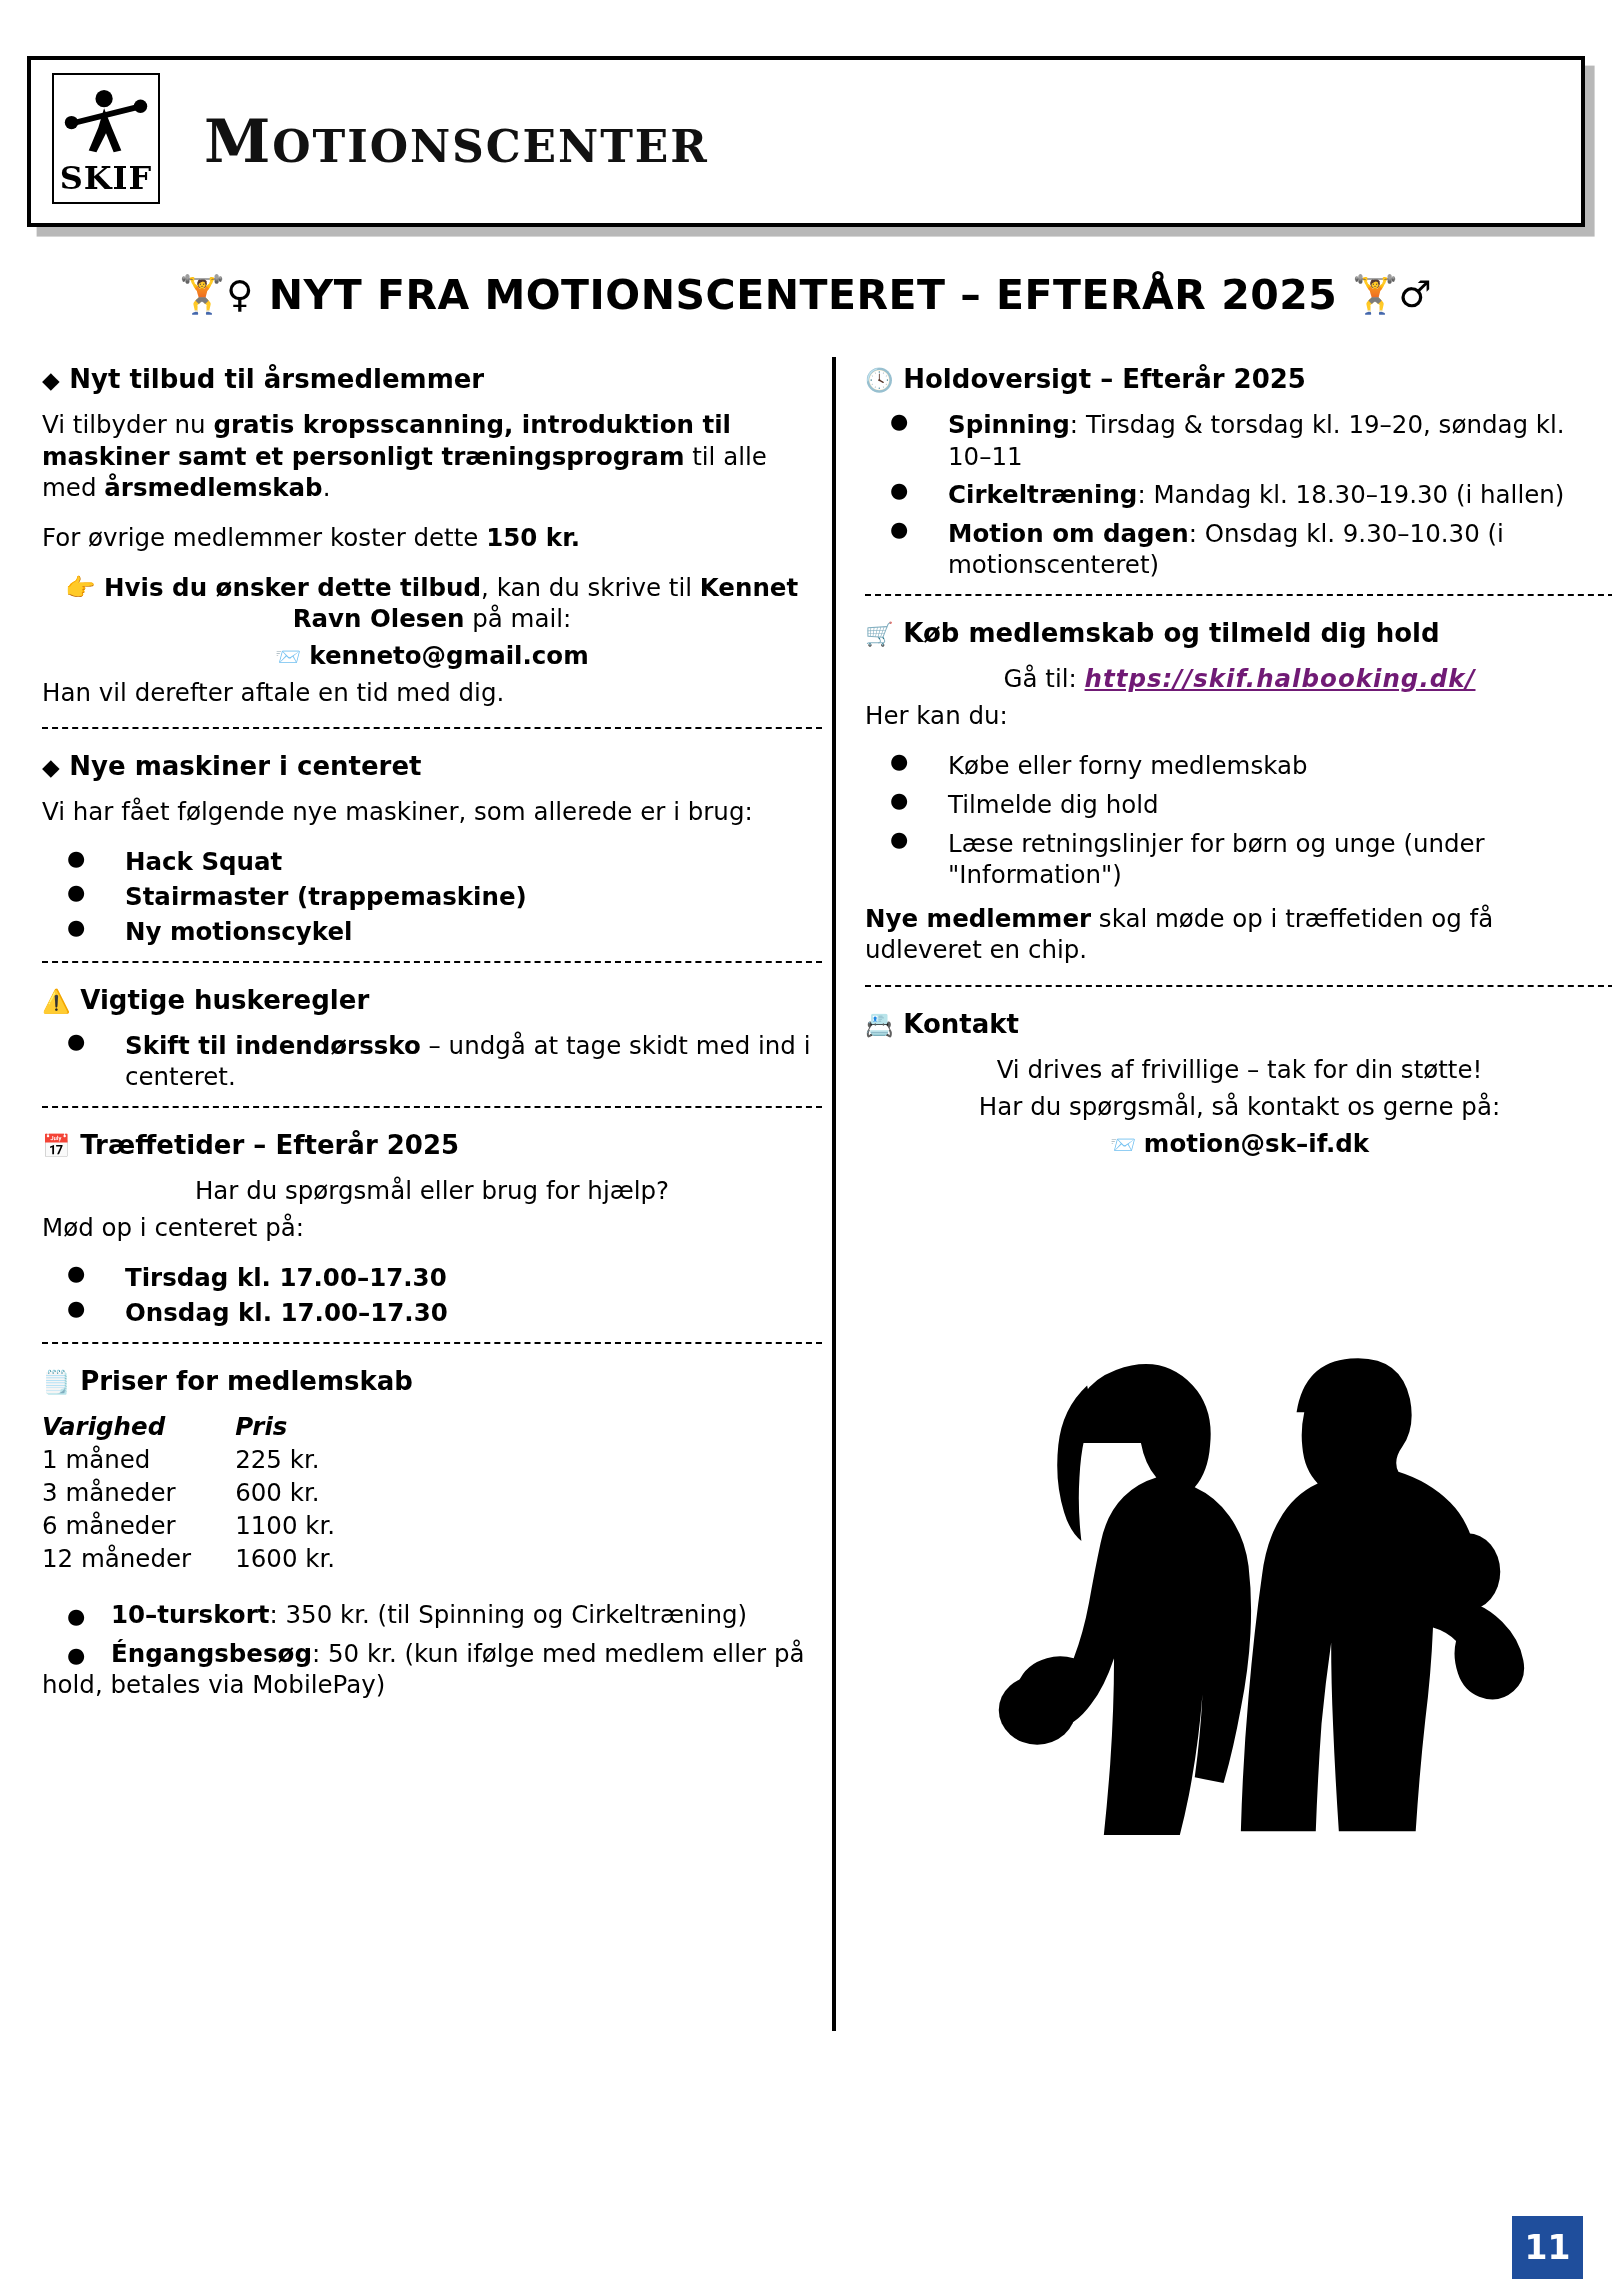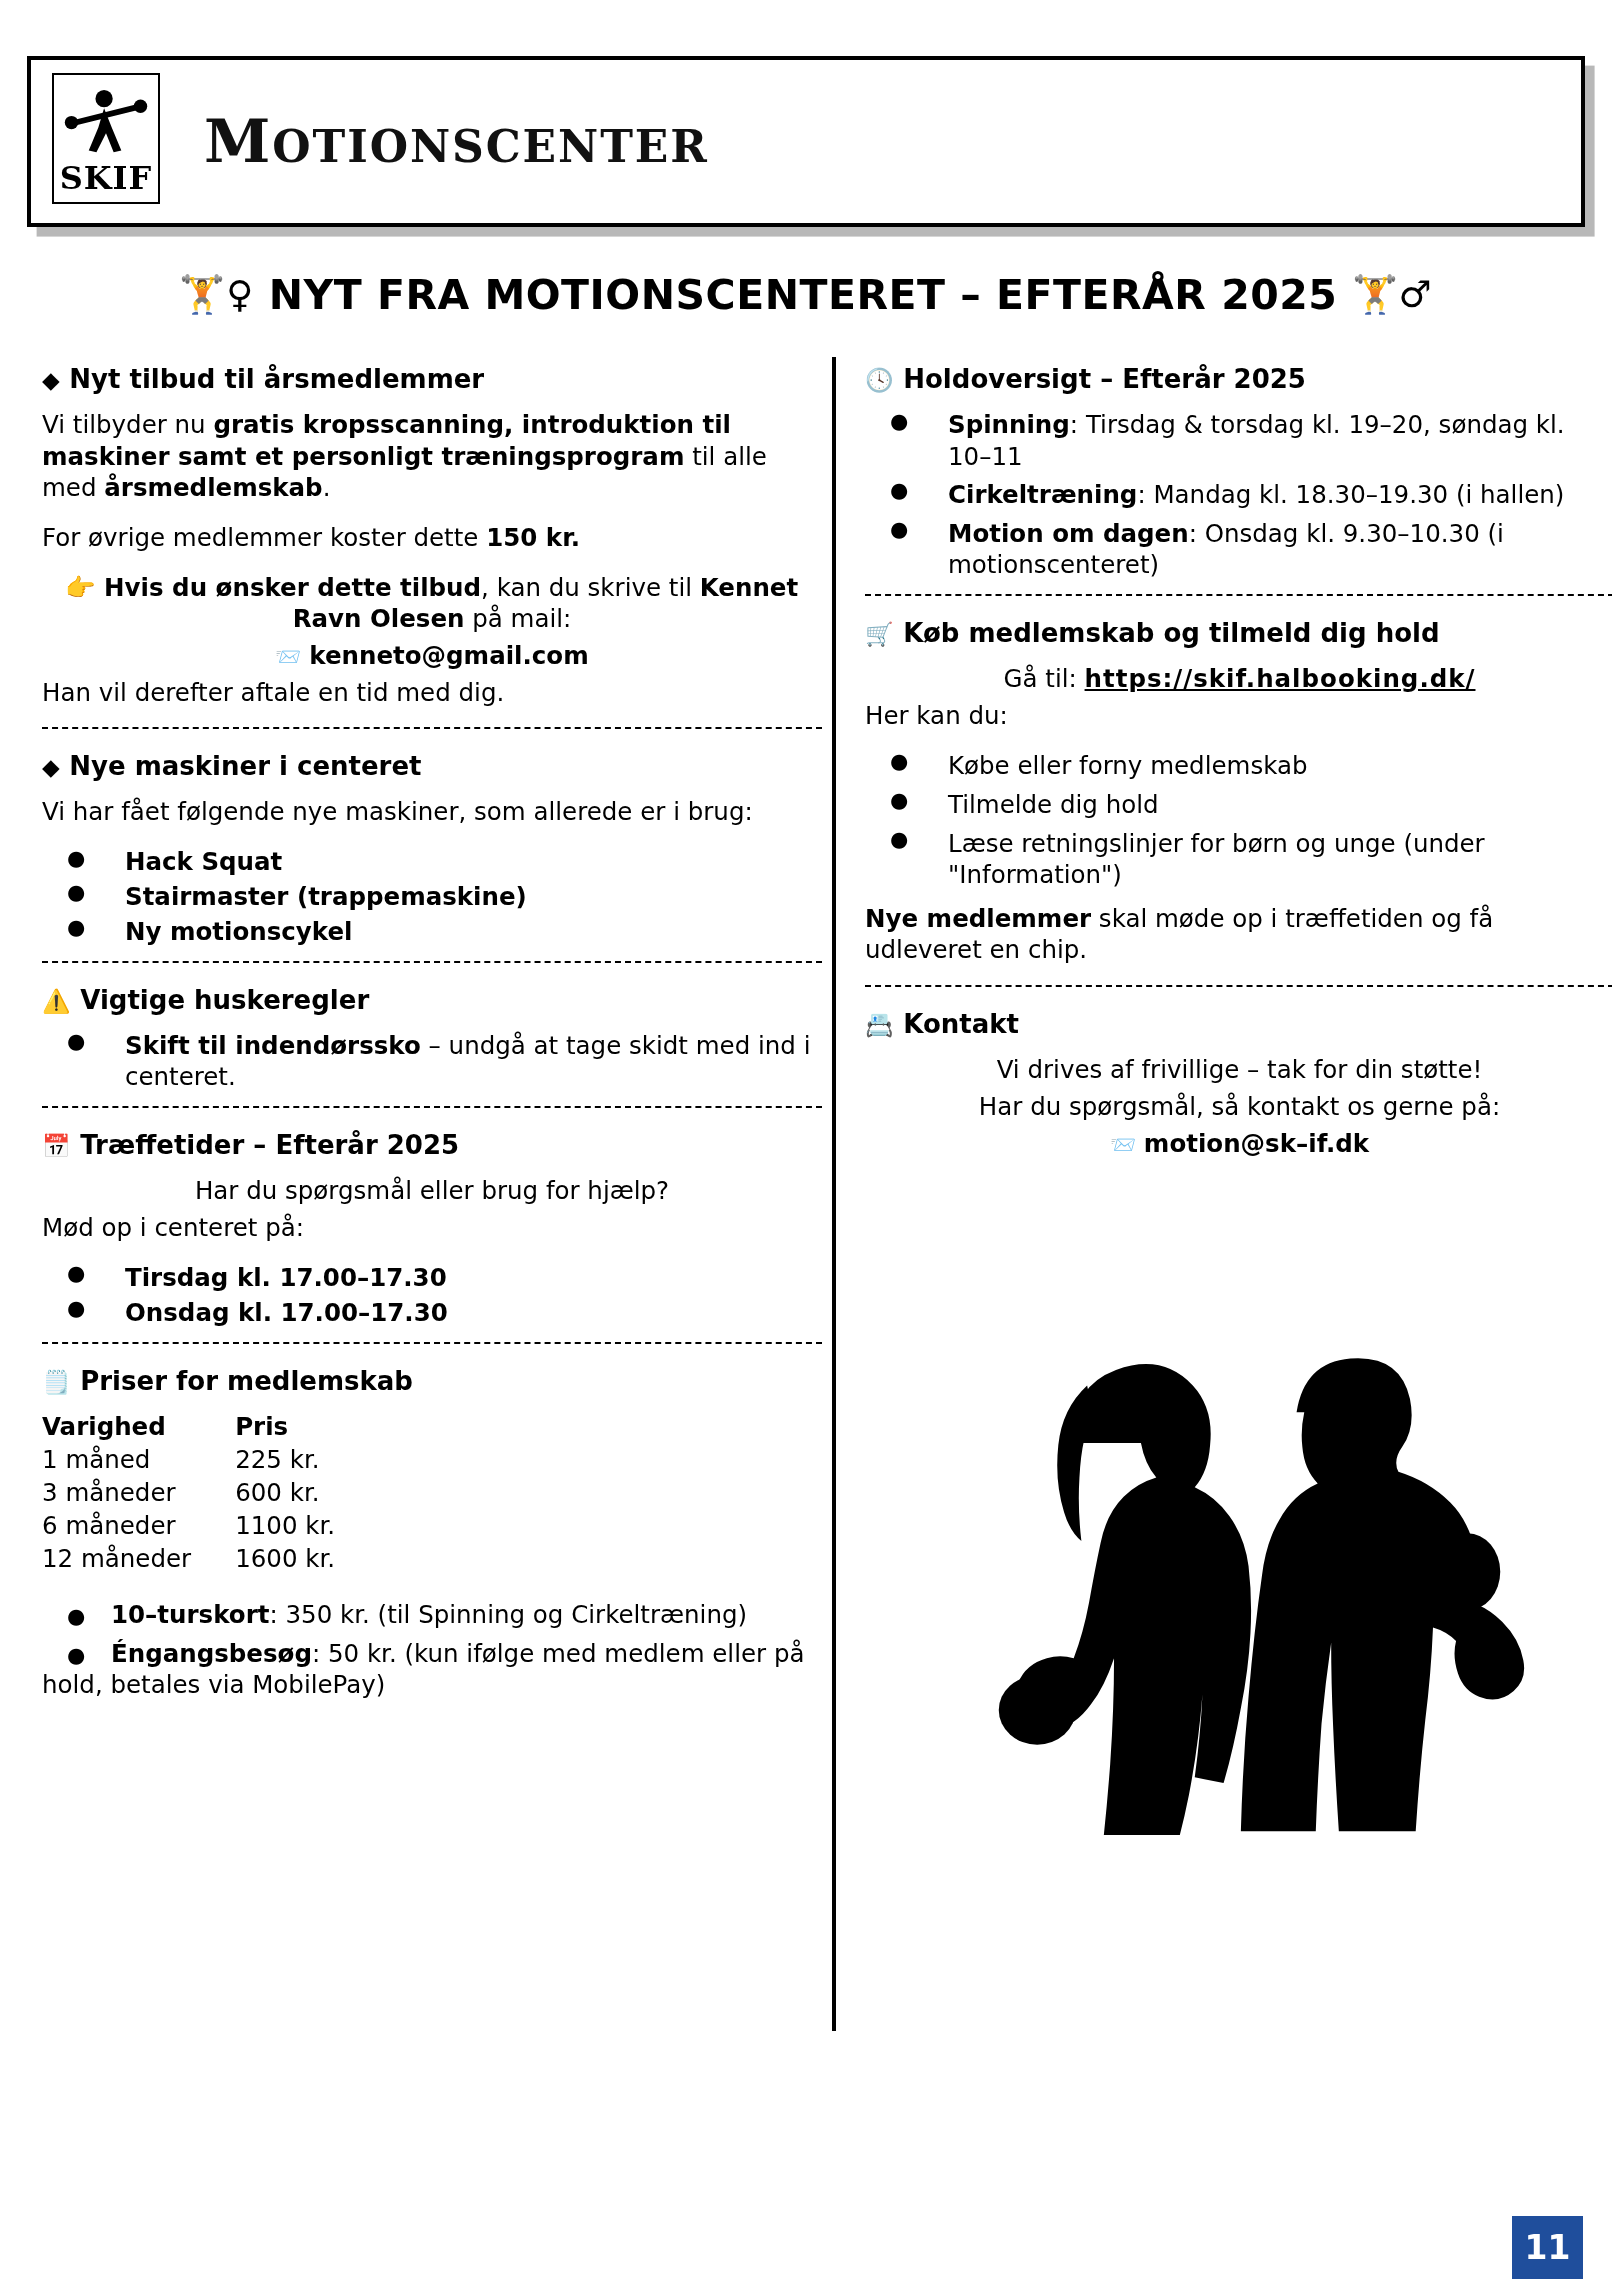--- a/index.html
+++ b/index.html
@@ -159,20 +159,21 @@
   
   table.prices {
     border-collapse: collapse;
     margin: 5.8px 0 23px 0;
     font-size: 24.5px;
   }
   table.prices th {
     text-align: left;
     font-weight: bold;
     padding: 0 44px 1.9px 0;
+    font-style: italic;
   }
   table.prices td {
     text-align: left;
     padding: 0 44px 1.9px 0;
     white-space: nowrap;
   }
 
   ul.flat {
     list-style: none;
     margin: 0;
@@ -184,24 +185,25 @@
     margin-bottom: 7.7px;
   }
   ul.flat li .dot {
     display: inline-block;
     width: 69px;
     text-indent: 25px;
     font-size: 21px;
   }
 
   a.link {
-    color: #000000;
+    color: #701a75;
     font-weight: bold;
     text-decoration: underline;
     letter-spacing: 1px;
+    font-style: italic;
   }
 
   
   .silhouette {
     position: absolute;
     left: 845px;
     top: 1297px;
     width: 711px;
     height: 538px;
   }

